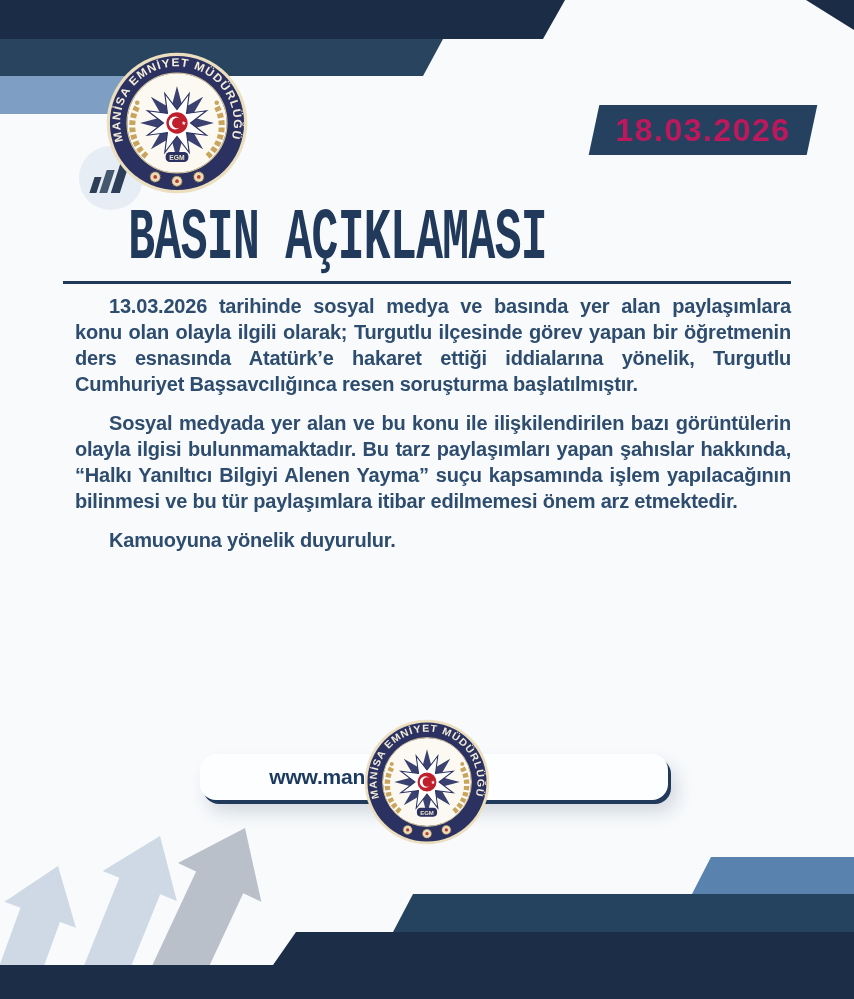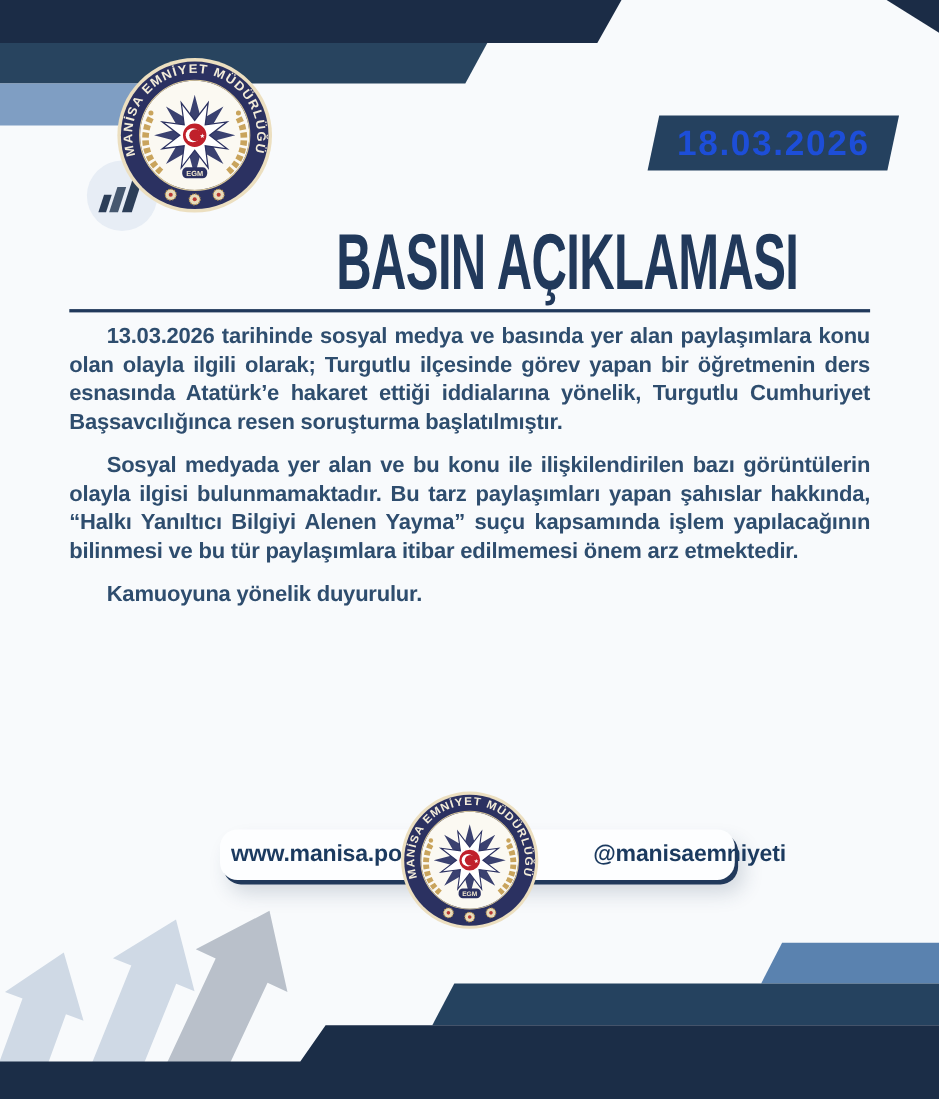--- a/index.html
+++ b/index.html
@@ -10,33 +10,33 @@
   }
   .abs{position:absolute;}
   .decor{left:0;top:0;width:854px;height:999px;pointer-events:none;}
   
   .date-badge{left:594px;top:105px;width:218px;height:50px;}
   .date-badge::before{
     content:"";position:absolute;inset:0;background:#25415f;transform:skewX(-12deg);
   }
   .date-badge .dtxt{
     position:relative;display:block;width:100%;height:56px;line-height:50px;
-    text-align:center;color:#1d4ed8;font-size:32px;font-weight:700;letter-spacing:1.5px;
+    text-align:center;color:#be185d;font-size:32px;font-weight:700;letter-spacing:1.5px;
   }
   
-  .title-wrap{left:0;right:0;top:198px;text-align:right;}
+  .title-wrap{left:0;right:0;top:198px;text-align:left;font-family:Liberation Mono, monospace;}
   .title{
     display:inline-block;font-size:72px;font-weight:700;color:#21395b;
     letter-spacing:-1px;white-space:nowrap;transform:scaleX(0.62);transform-origin:center;
   }
   .title-rule{left:63px;top:281px;width:728px;height:3px;background:#21395b;}
   
   .body-text{left:63px;top:293px;width:728px;color:#2e4d6e;}
   .body-text p{
-    margin:0 0 13px 0;font-size:20px;line-height:26px;font-weight:600;
+    margin:0 0 13px 12px;font-size:20px;line-height:26px;font-weight:600;
     text-align:justify;text-indent:34px;letter-spacing:-0.2px;
   }
   
   .footer-bar{
     left:200px;top:754px;width:468px;height:46px;background:#fdfeff;border-radius:16px;
     box-shadow:3px 4px 0 #21395b, 8px 12px 18px rgba(40,60,90,.18);
     display:flex;align-items:center;justify-content:space-between;padding:0 10px;box-sizing:border-box;
   }
   .footer-bar .fb-side{flex:1;text-align:center;color:#1b3a5f;font-size:21px;font-weight:700;letter-spacing:-0.2px;}
   .footer-bar .fb-gap{width:148px;flex:none;}
@@ -133,20 +133,19 @@
 
   <div class="abs body-text">
     <p>13.03.2026 tarihinde sosyal medya ve basında yer alan paylaşımlara konu olan olayla ilgili olarak; Turgutlu ilçesinde görev yapan bir öğretmenin ders esnasında Atatürk’e hakaret ettiği iddialarına yönelik, Turgutlu Cumhuriyet Başsavcılığınca resen soruşturma başlatılmıştır.</p>
     <p>Sosyal medyada yer alan ve bu konu ile ilişkilendirilen bazı görüntülerin olayla ilgisi bulunmamaktadır. Bu tarz paylaşımları yapan şahıslar hakkında, “Halkı Yanıltıcı Bilgiyi Alenen Yayma” suçu kapsamında işlem yapılacağının bilinmesi ve bu tür paylaşımlara itibar edilmemesi önem arz etmektedir.</p>
     <p>Kamuoyuna yönelik duyurulur.</p>
   </div>
 
   <div class="abs footer-bar">
     <span class="fb-side">www.manisa.pol.tr</span>
     <span class="fb-gap"></span>
-    <span class="fb-side">@manisaemniyeti</span>
   </div>
 
   <svg class="abs logo-footer" viewBox="0 0 200 200">
     <use href="#emd-logo" xlink:href="#emd-logo"></use>
   </svg>
 
 </div>
 
 </body></html>

